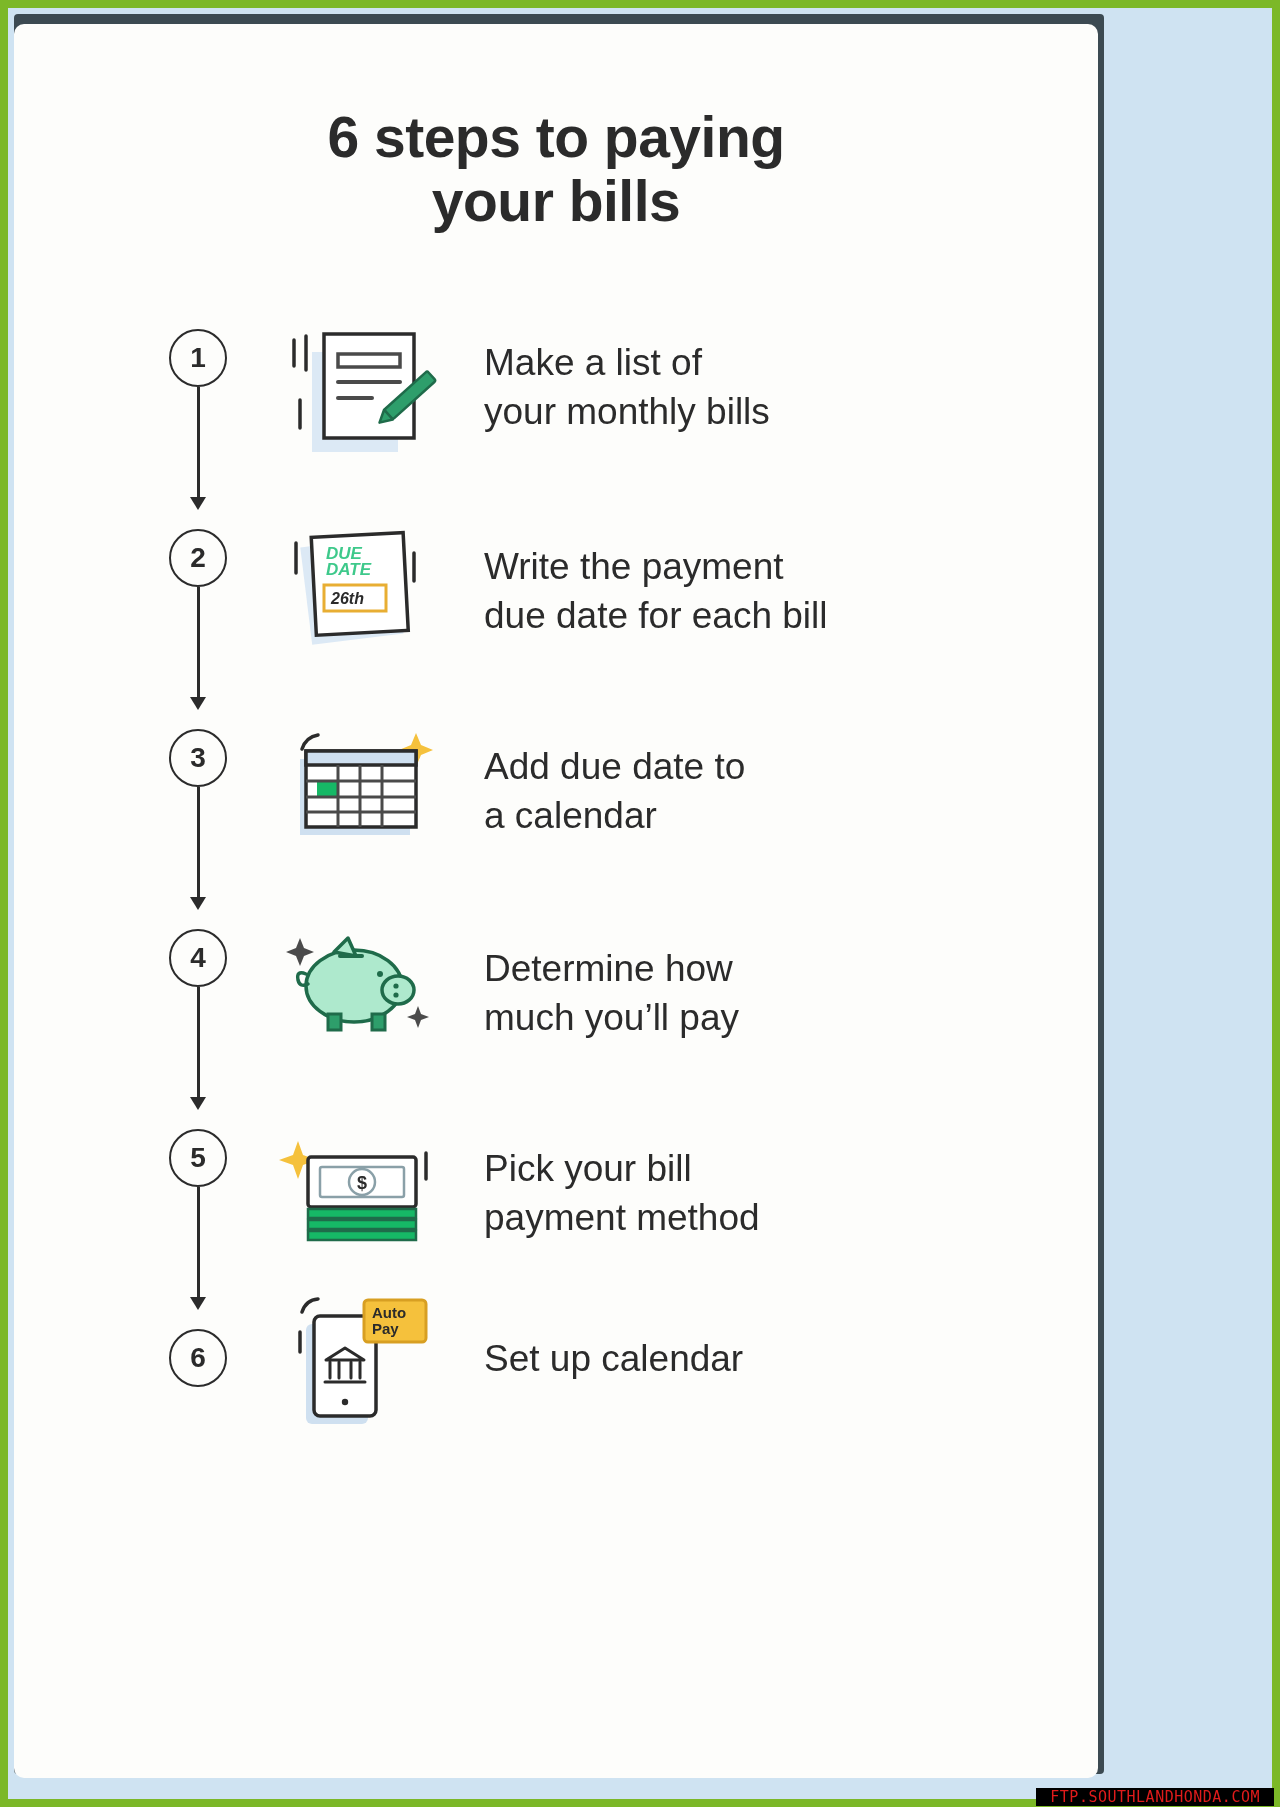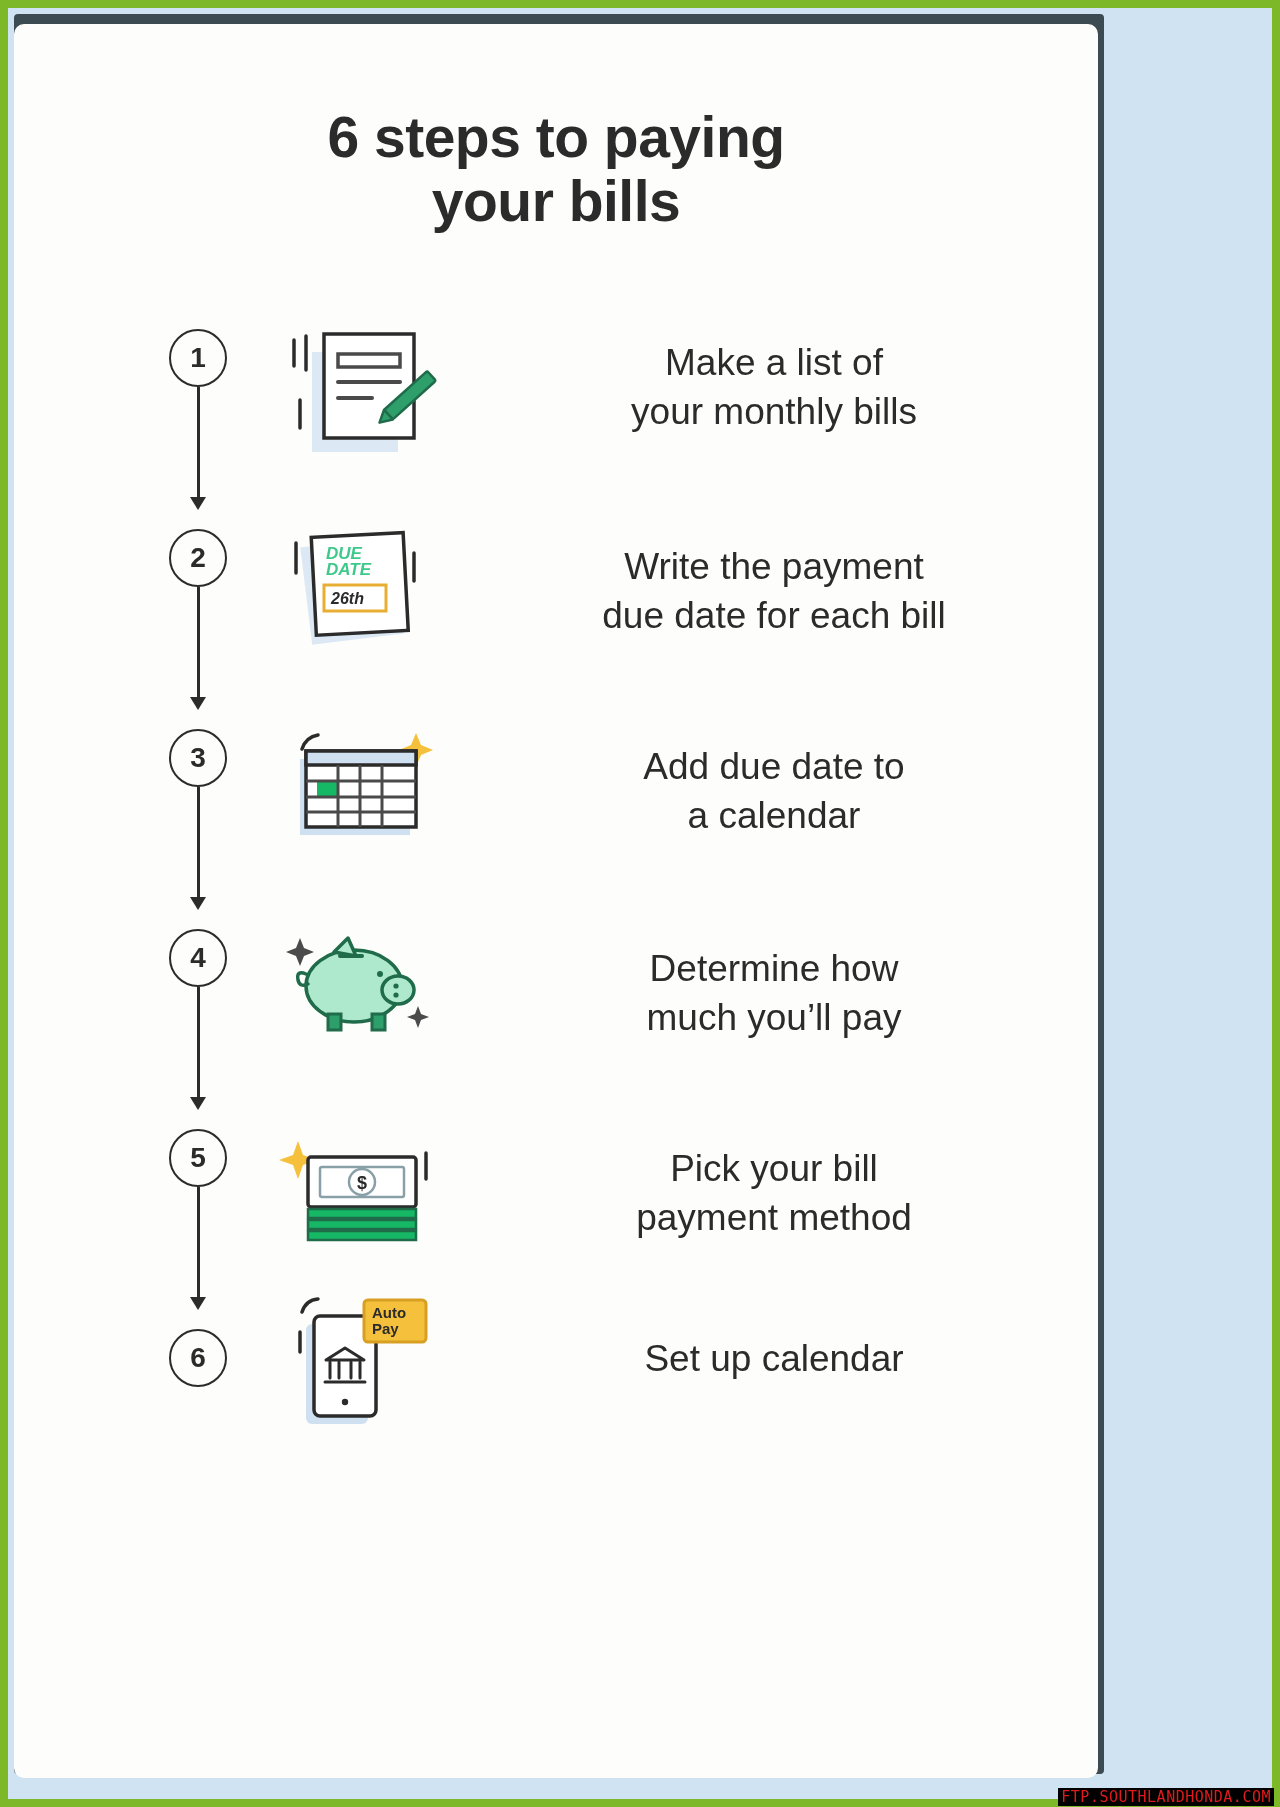--- a/index.html
+++ b/index.html
@@ -84,39 +84,38 @@
     border-right:8px solid transparent;
     border-top:13px solid #2b2b2b;
   }
   .icon{
     position:absolute;
     left:262px;
     width:170px;height:150px;
   }
   .label{
     position:absolute;
-    left:480px;
+    left:470px;
     width:560px;
     font-size:37px;
     line-height:1.32;
     color:#2b2b2b;
     font-weight:normal;
-    text-align:center;
   }
 
   
   .watermark{
     position:absolute;
     right:6px;bottom:1px;
     background:#000000;
     color:#e01b1b;
     font-family:"DejaVu Sans Mono", monospace;
     font-size:15px;
     letter-spacing:0.5px;
-    padding:1px 3px;
+    padding:1px 14px;
     line-height:1.1;
     white-space:nowrap;
   }
 </style>
 </head>
 <body>
 
 <div id="frame">
   <div id="mat"></div>
   <div id="cardshadow"></div>

